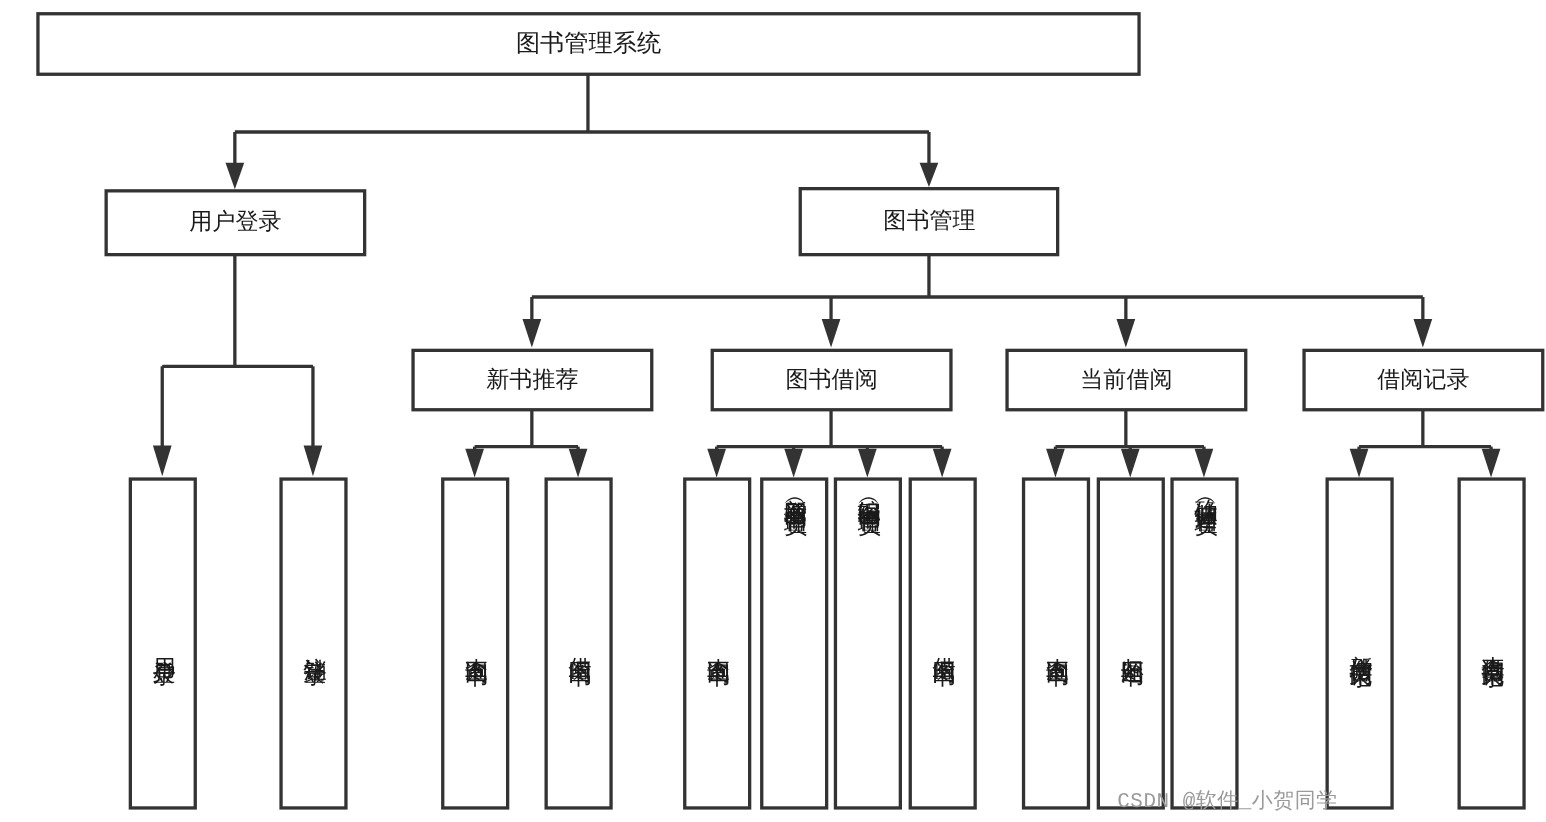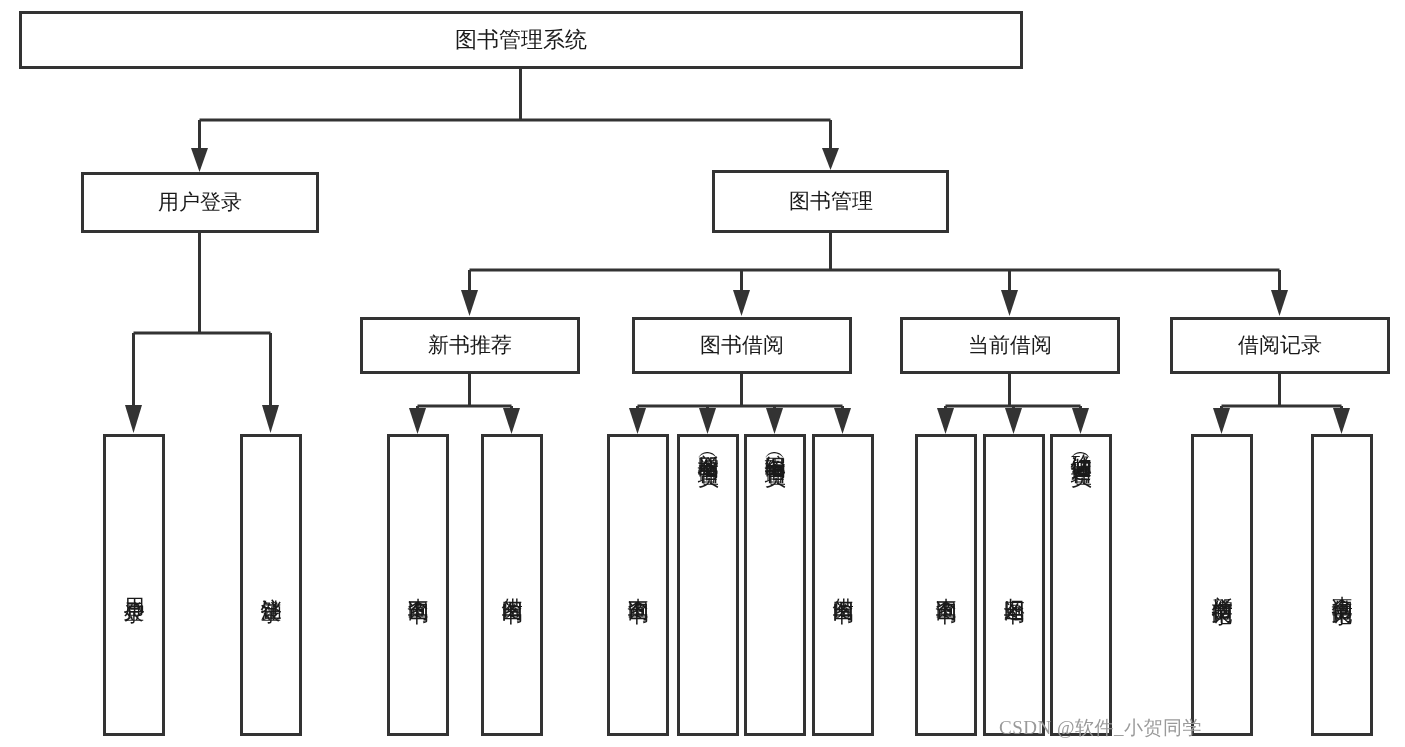--- a/index.html
+++ b/index.html
@@ -9,21 +9,21 @@
   }
   body {
     width: 1405px;
     height: 747px;
     font-family: "Liberation Sans", "DejaVu Sans", sans-serif;
     overflow: hidden;
     position: relative;
   }
   #diagram-root {
     position: absolute;
-    left: 0;
+    left: 14px;
     top: 0;
     width: 1210px;
     height: 747px;
     border-radius: 11px;
   }
   svg.diagram {
     display: block;
     width: 1405px;
     height: 747px;
   }
@@ -71,21 +71,21 @@
     line-height: 1.08;
     color: #1a1a1a;
     letter-spacing: 2px;
     white-space: nowrap;
     text-align: center;
   }
   .watermark {
     position: absolute;
     right: 8px;
     bottom: 6px;
-    font-family: Liberation Serif, serif;
+    font-family: Liberation Mono, monospace;
     font-size: 19px;
     color: #9a9a9a;
     white-space: nowrap;
     letter-spacing: 0.5px;
   }
 </style>
 </head>
 <body>
 
 <div id="diagram-root">

